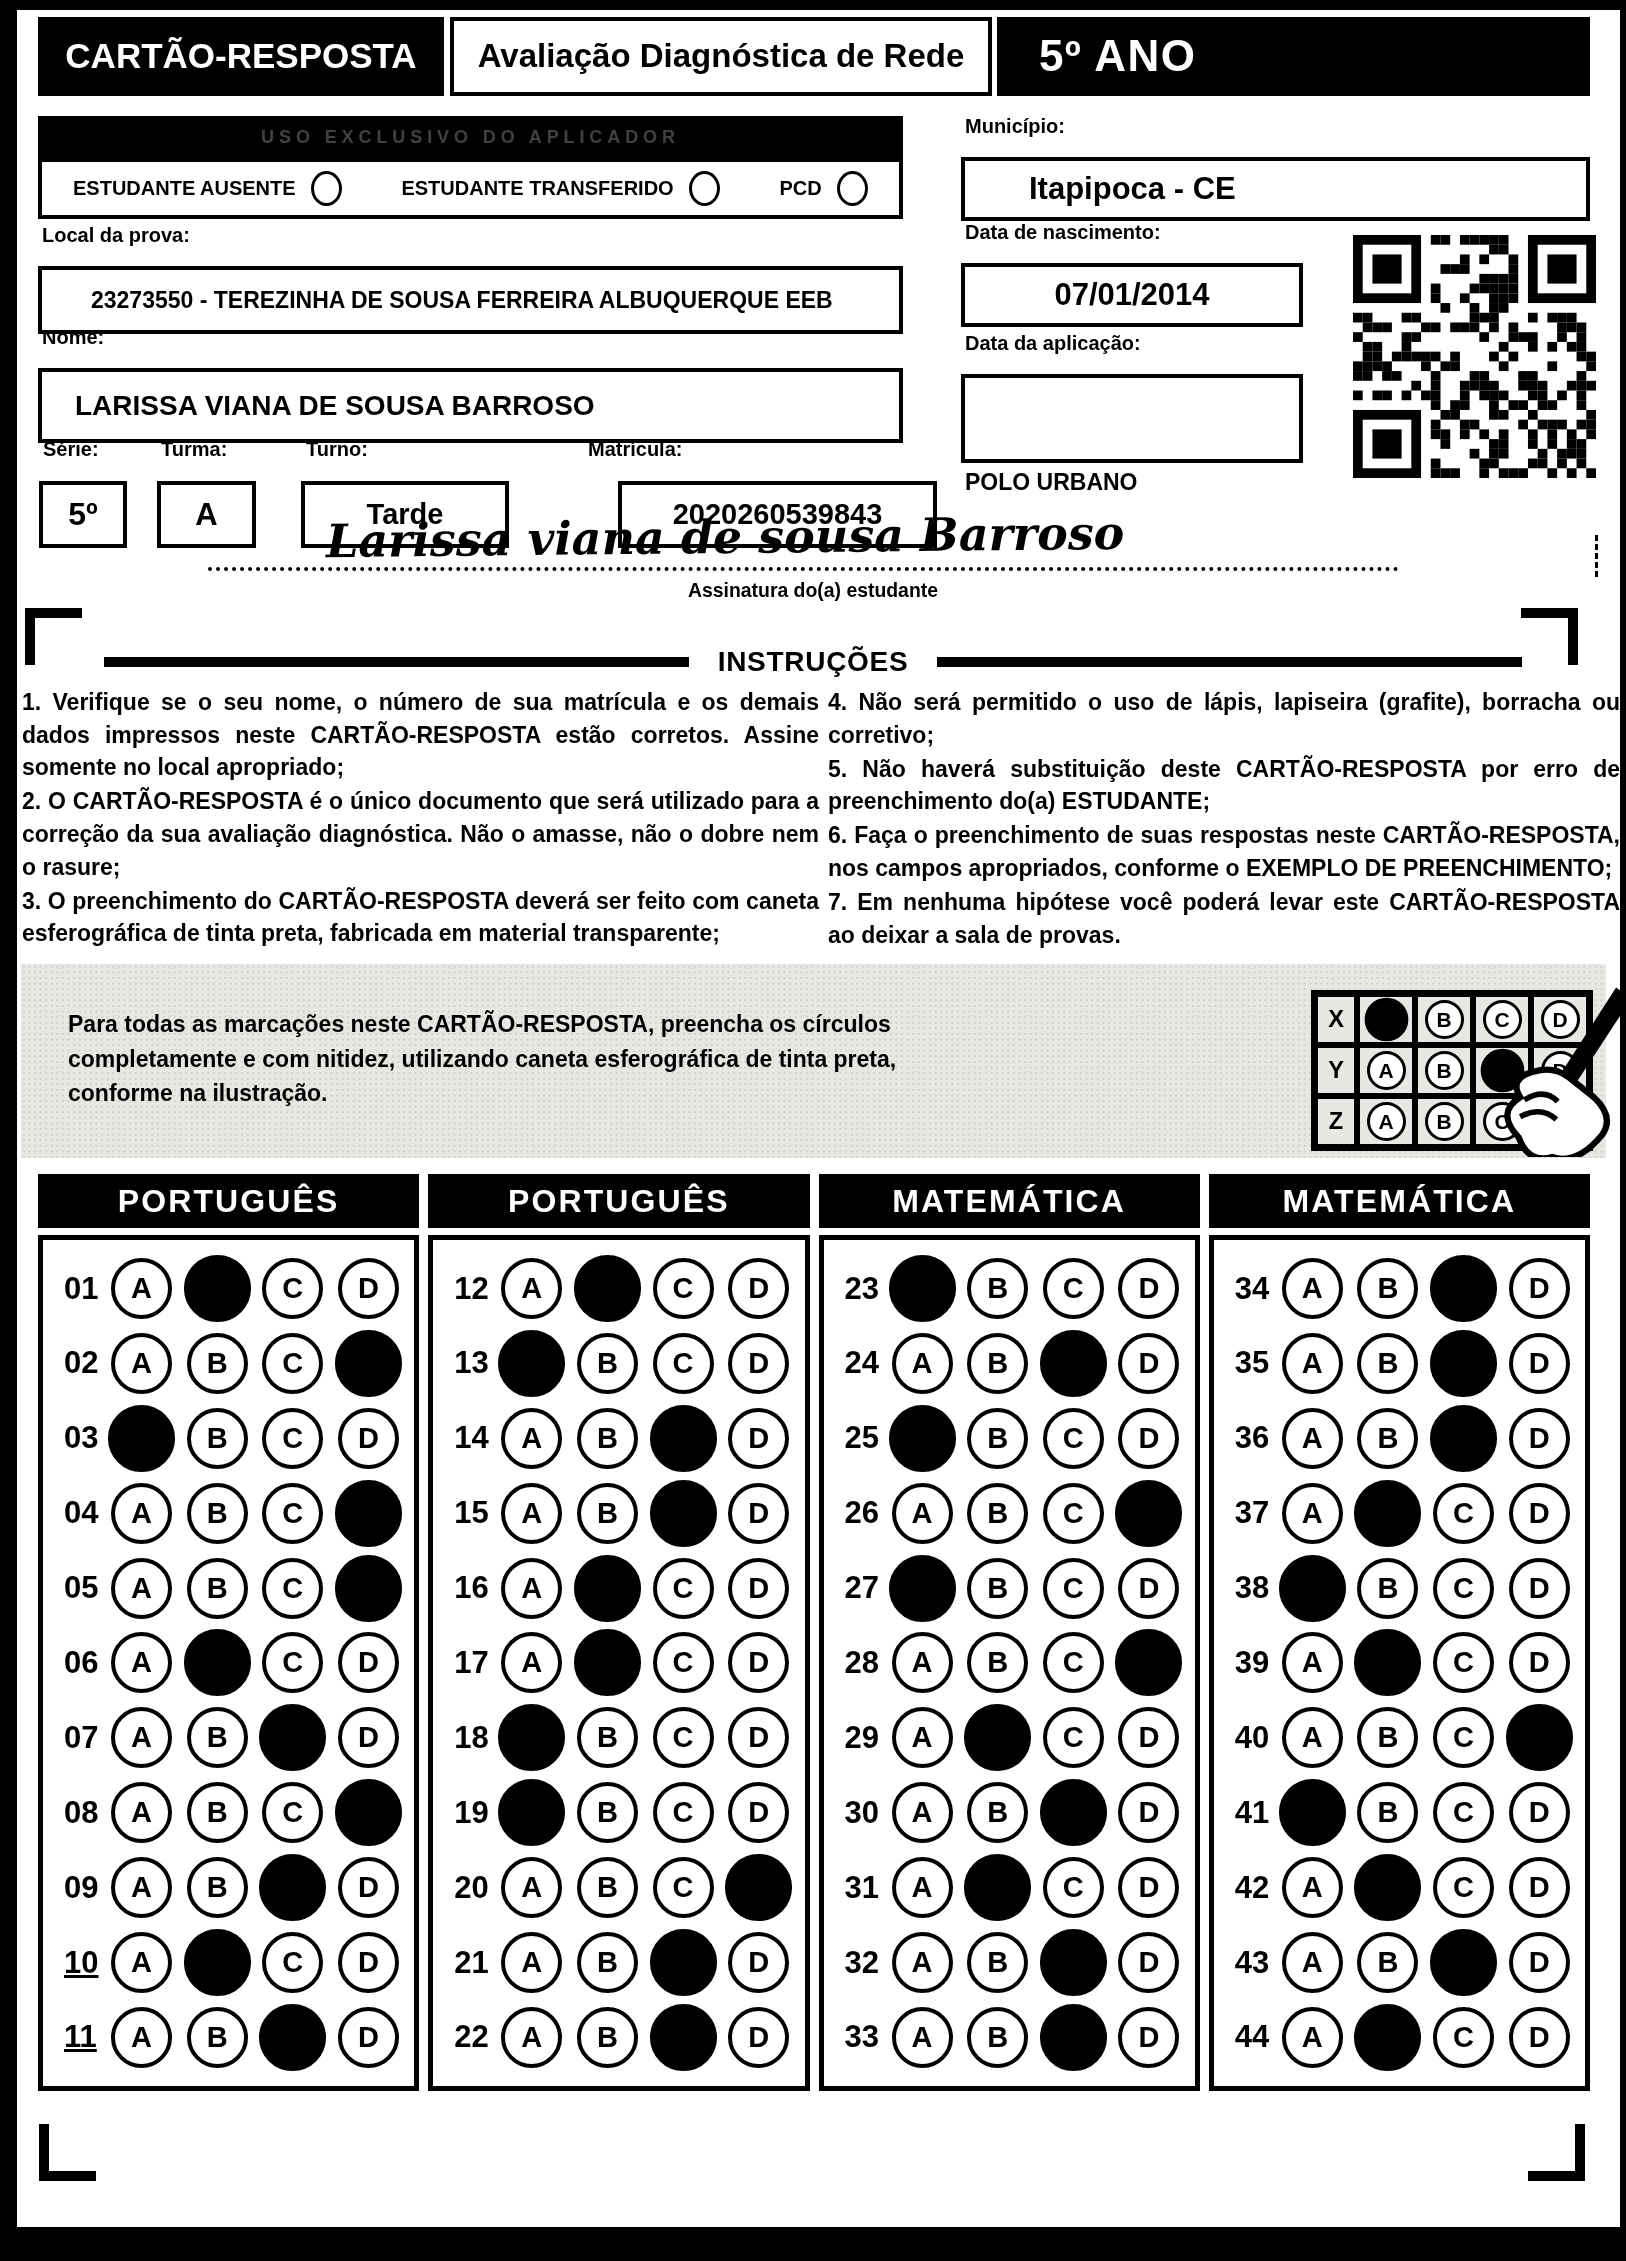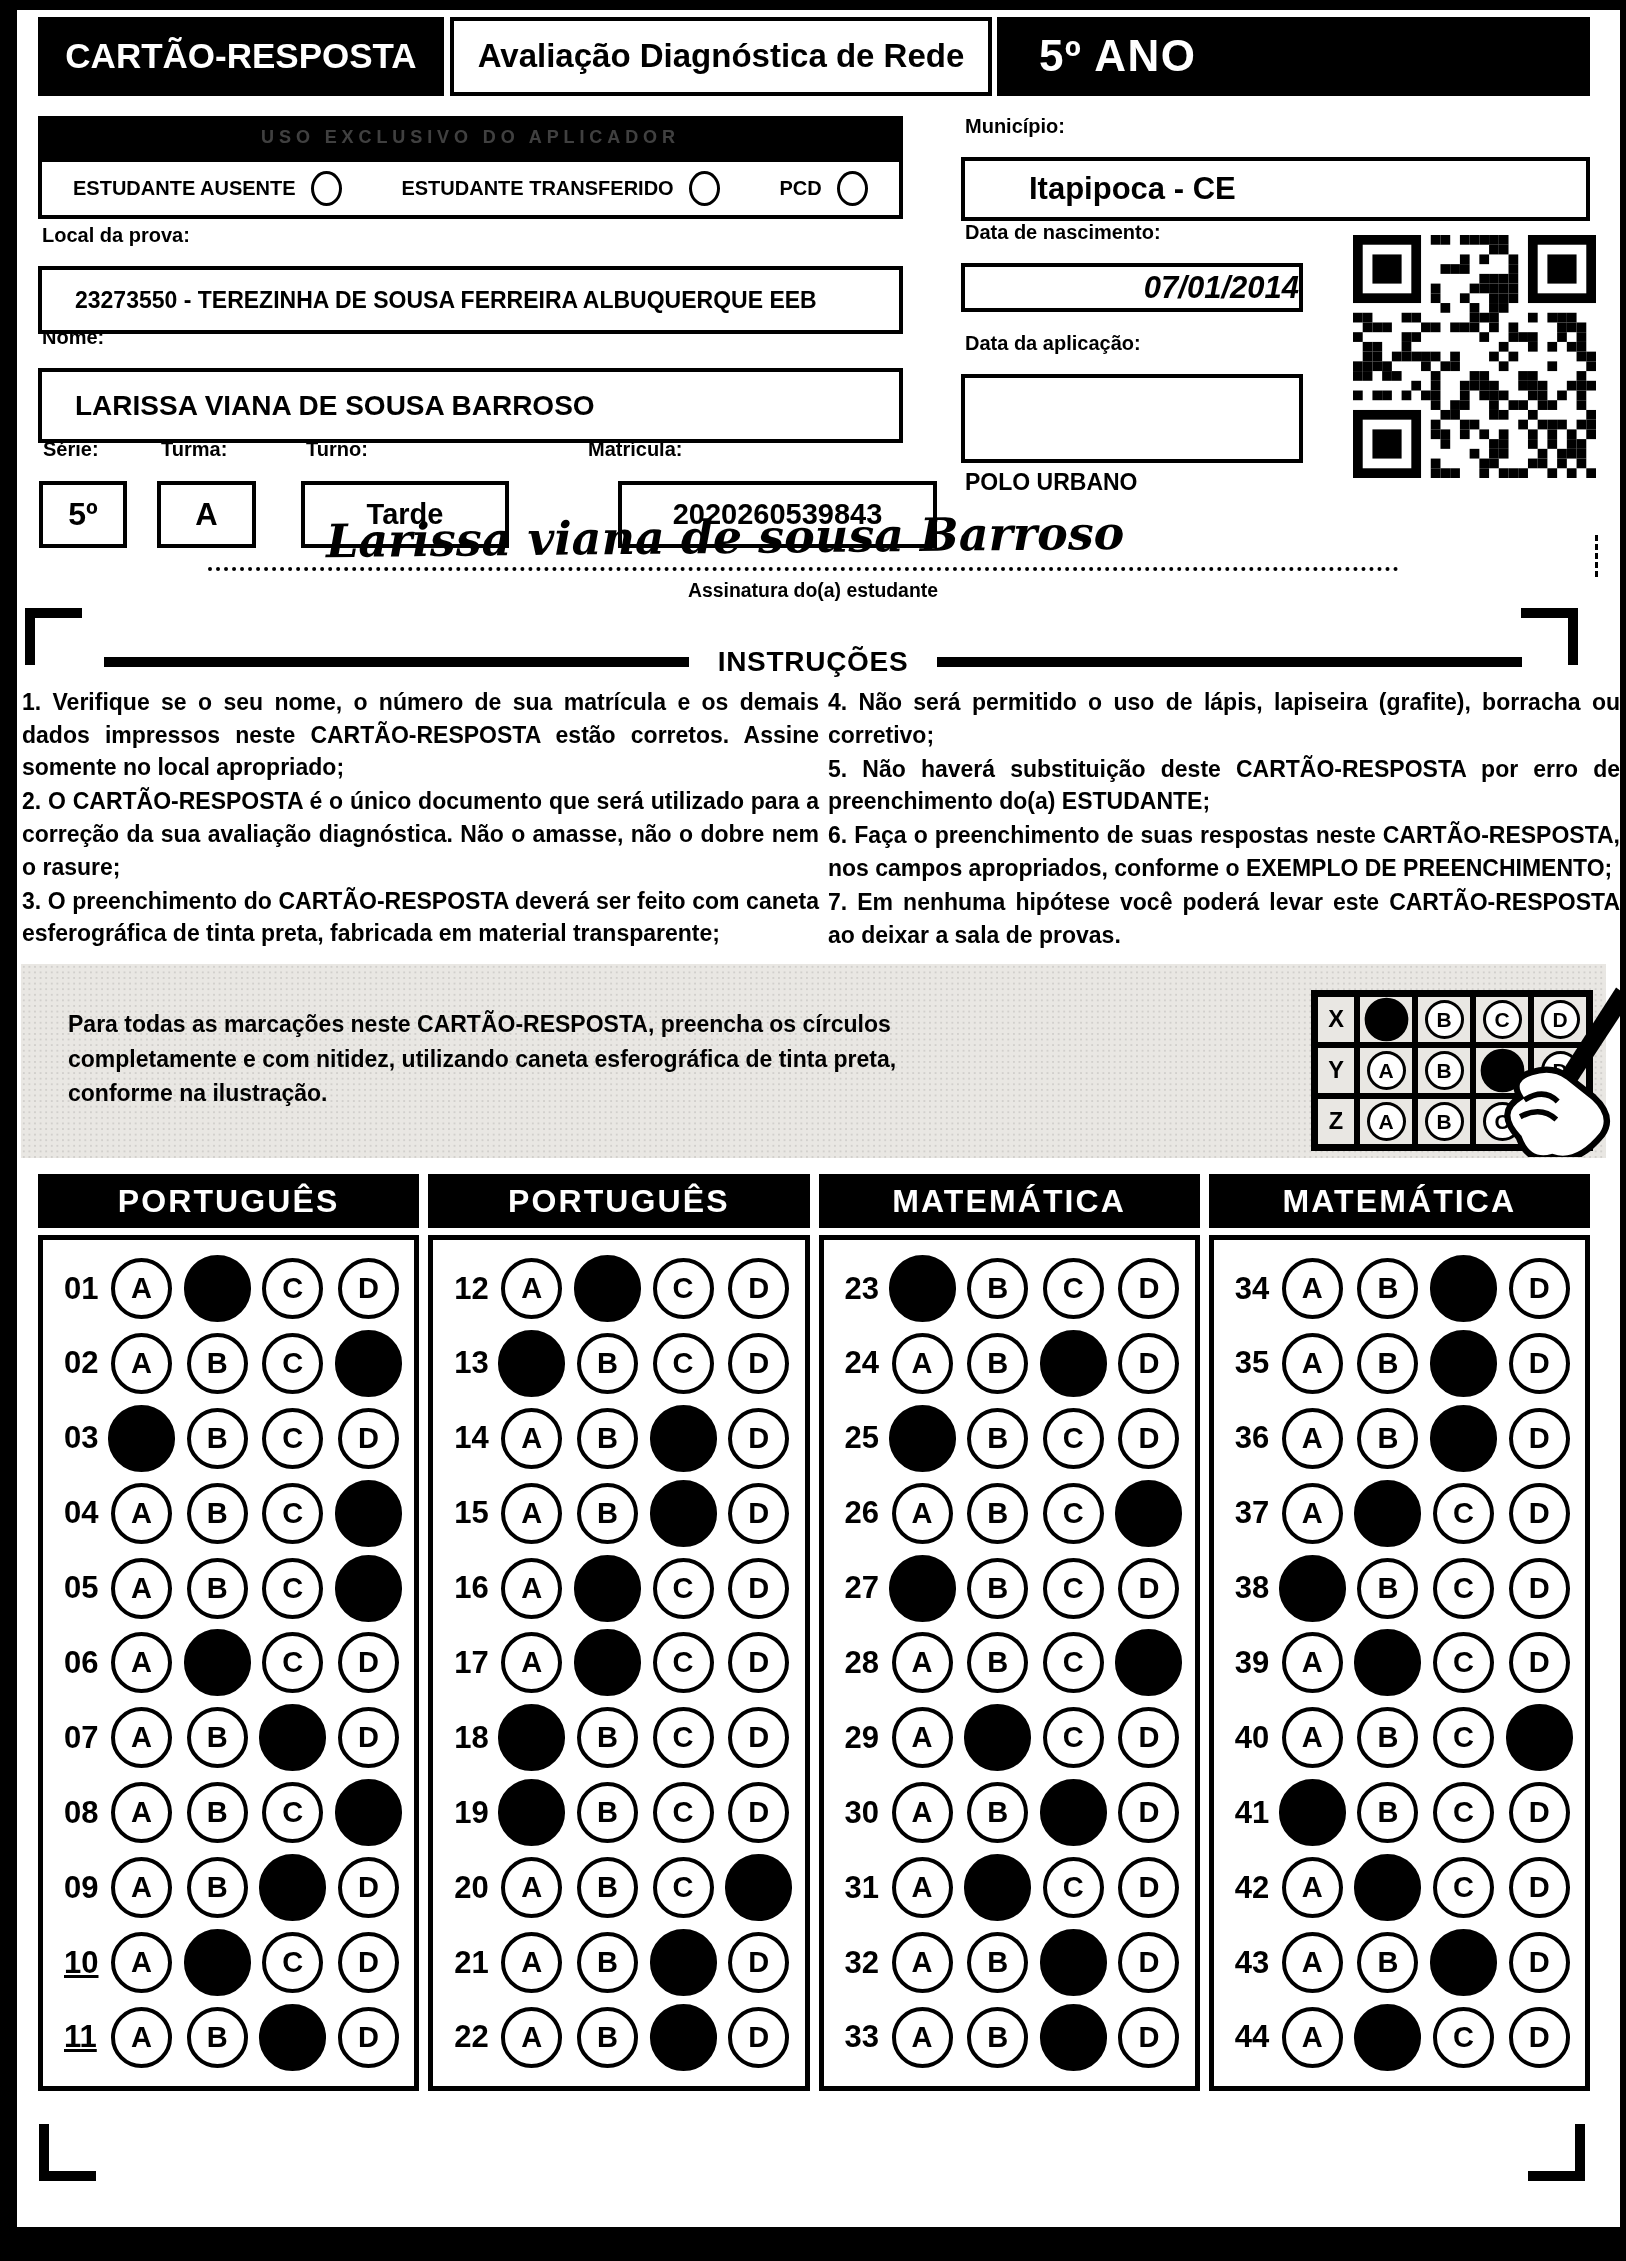--- a/index.html
+++ b/index.html
@@ -109,21 +109,21 @@
         <span class="status-label">ESTUDANTE TRANSFERIDO</span>
         <span class="status-circle"></span>
       </div>
       <div class="status-item">
         <span class="status-label">PCD</span>
         <span class="status-circle"></span>
       </div>
     </div>
 
   <div class="abs fld-label" style="left:42px;top:224px;">Local da prova:</div>
-  <div class="abs fld-box" style="left:38px;top:249px;width:865px;height:68px;font-size:23px;padding-left:33px;">
+  <div class="abs fld-box" style="left:38px;top:249px;width:865px;height:68px;font-size:23px;padding-left:49px;">
     <span>23273550 - TEREZINHA DE SOUSA FERREIRA ALBUQUERQUE EEB</span>
   </div>
 
   <div class="abs fld-label" style="left:42px;top:326px;">Nome:</div>
   <div class="abs fld-box" style="left:38px;top:351px;width:865px;height:75px;font-size:28px;padding-left:33px;">
     <span>LARISSA VIANA DE SOUSA BARROSO</span>
   </div>
 
   <div class="abs fld-label" style="left:43px;top:438px;">Série:</div>
   <div class="abs fld-box" style="left:39px;top:464px;width:88px;height:67px;font-size:32px;justify-content:center;">
@@ -144,21 +144,21 @@
   <div class="abs fld-box" style="left:618px;top:464px;width:319px;height:67px;font-size:29px;justify-content:center;">
       <span>2020260539843</span>
     </div>
 
   <div class="abs fld-label" style="left:965px;top:115px;">Município:</div>
   <div class="abs fld-box" style="left:961px;top:140px;width:629px;height:64px;font-size:31px;padding-left:64px;">
       <span>Itapipoca - CE</span>
     </div>
 
   <div class="abs fld-label" style="left:965px;top:221px;">Data de nascimento:</div>
-  <div class="abs fld-box" style="left:961px;top:246px;width:342px;height:49px;font-size:31px;justify-content:flex-end;font-style:italic;">
+  <div class="abs fld-box" style="left:961px;top:246px;width:342px;height:64px;font-size:31px;justify-content:center;">
       <span>07/01/2014</span>
     </div>
 
   <div class="abs fld-label" style="left:965px;top:332px;">Data da aplicação:</div>
   <div class="abs fld-box" style="left:961px;top:357px;width:342px;height:89px;font-size:31px;justify-content:center;">
       <span></span>
     </div>
 
   <div class="abs fld-label" style="left:965px;top:469px;font-size:23px;">POLO URBANO</div>
 

